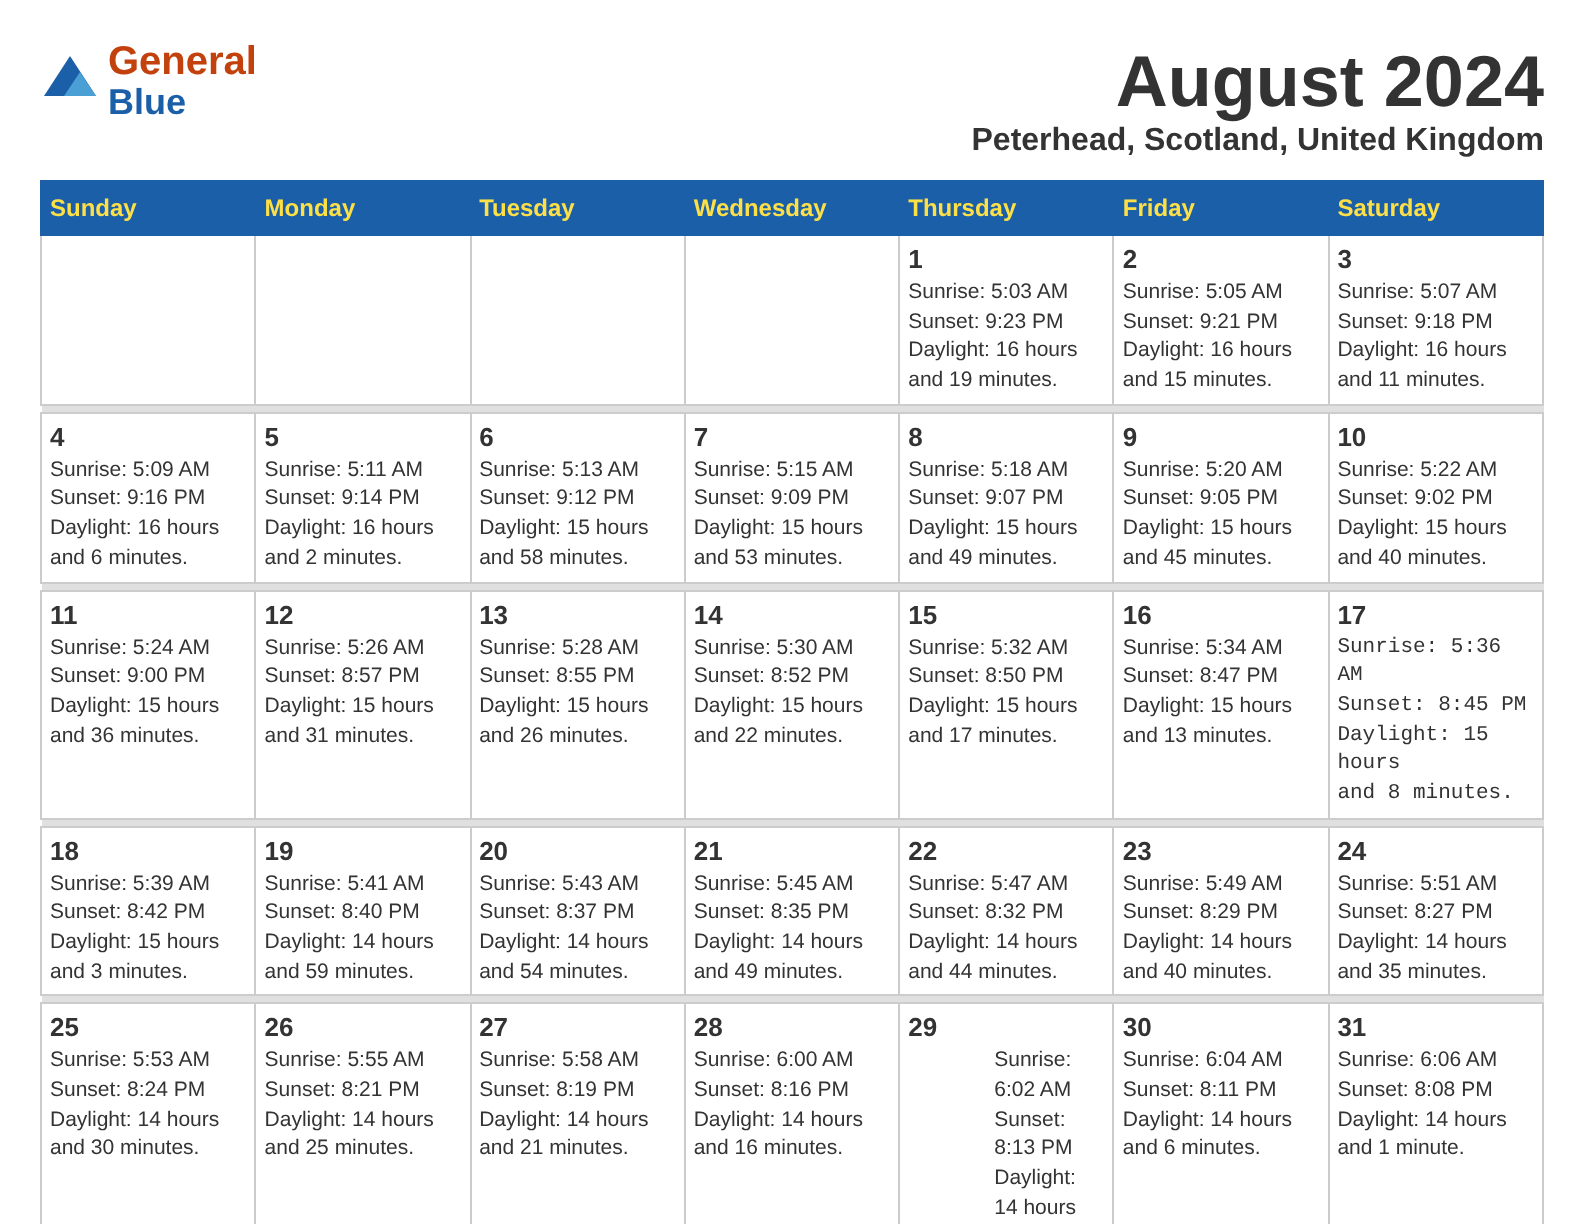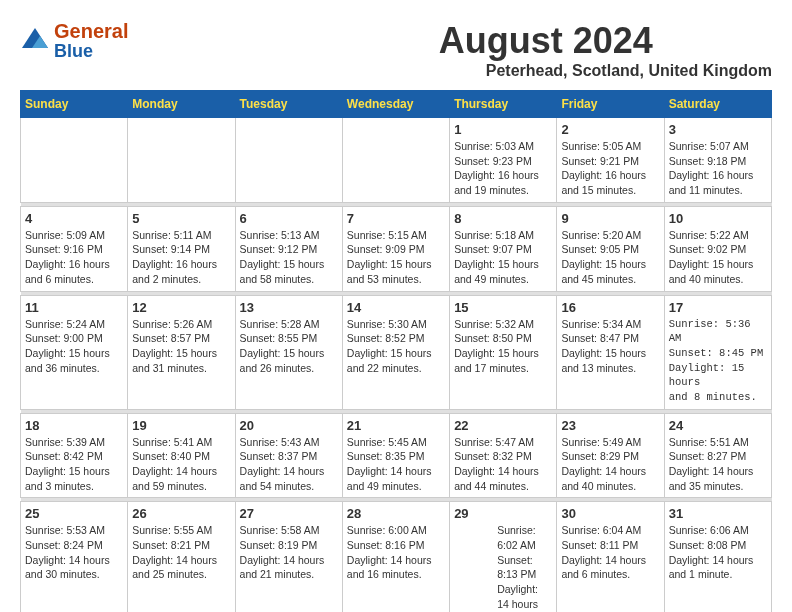--- a/index.html
+++ b/index.html
@@ -34,21 +34,21 @@
       font-size: 18px;
       font-weight: bold;
       color: #1a5fa8;
     }
     .logo-icon {
       width: 30px;
       height: 30px;
       margin-right: 4px;
     }
     .title-section {
-      text-align: left;
+      text-align: right;
     }
     .main-title {
       font-size: 36px;
       font-weight: bold;
       color: #333;
     }
     .subtitle {
       font-size: 16px;
       font-weight: bold;
       color: #333;

